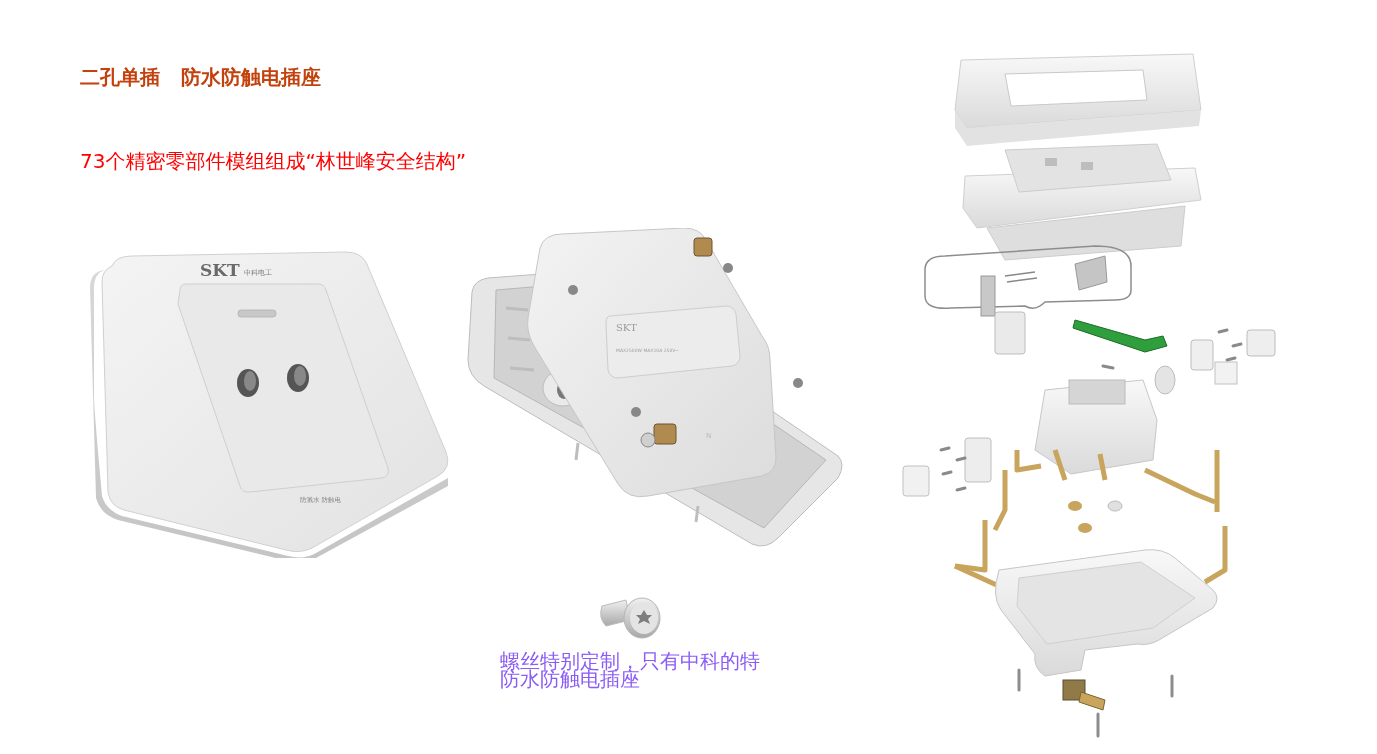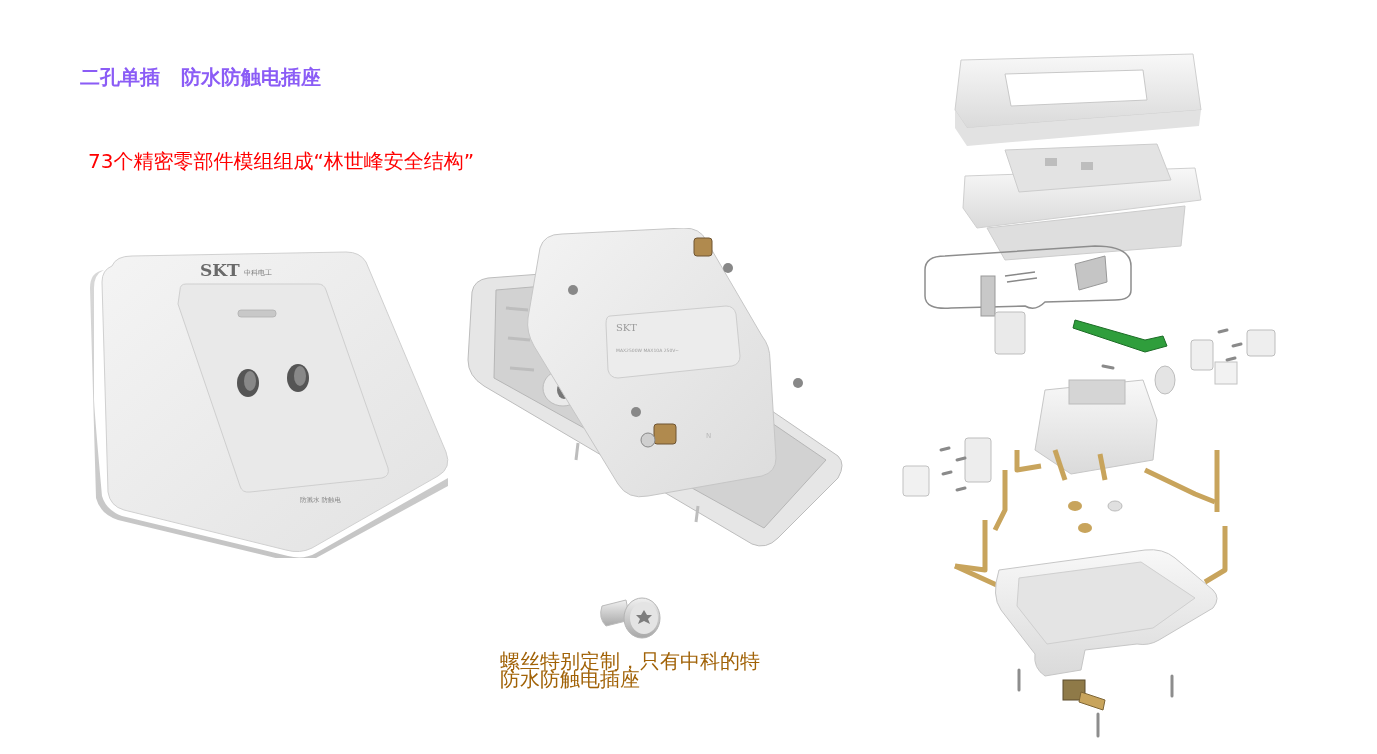--- a/index.html
+++ b/index.html
@@ -1,30 +1,30 @@
 <!DOCTYPE html>
 <html><head>
 <meta charset="utf-8">
 <style>
   * { box-sizing: border-box; margin: 0; padding: 0; }
   html, body { width: 1377px; height: 754px; background: #ffffff; overflow: hidden; }
   body { position: relative; font-family: "DejaVu Sans", "Liberation Sans", sans-serif; }
 
   .title {
     position: absolute; left: 80px; top: 64px;
-    font-size: 20px; font-weight: bold; color: #8b5cf6; letter-spacing: 0px;
+    font-size: 20px; font-weight: bold; color: #c2410c; letter-spacing: 0px;
     white-space: pre;
   }
   .subtitle {
-    position: absolute; left: 88px; top: 148px;
+    position: absolute; left: 80px; top: 148px;
     font-size: 20px; color: #ff0000; white-space: pre;
   }
   .screw-caption {
     position: absolute; left: 500px; top: 652px;
-    font-size: 20px; line-height: 18px; color: #a16207; width: 320px;
+    font-size: 20px; line-height: 18px; color: #8b5cf6; width: 320px;
   }
   .screw-caption span { display: block; }
 
   .illus { position: absolute; }
   .front-plate { left: 88px; top: 248px; width: 368px; height: 310px; }
   .back-plate { left: 458px; top: 228px; width: 390px; height: 328px; }
   .screw { left: 596px; top: 596px; width: 70px; height: 48px; }
   .exploded { left: 895px; top: 50px; width: 410px; height: 690px; }
 </style>
 </head>

